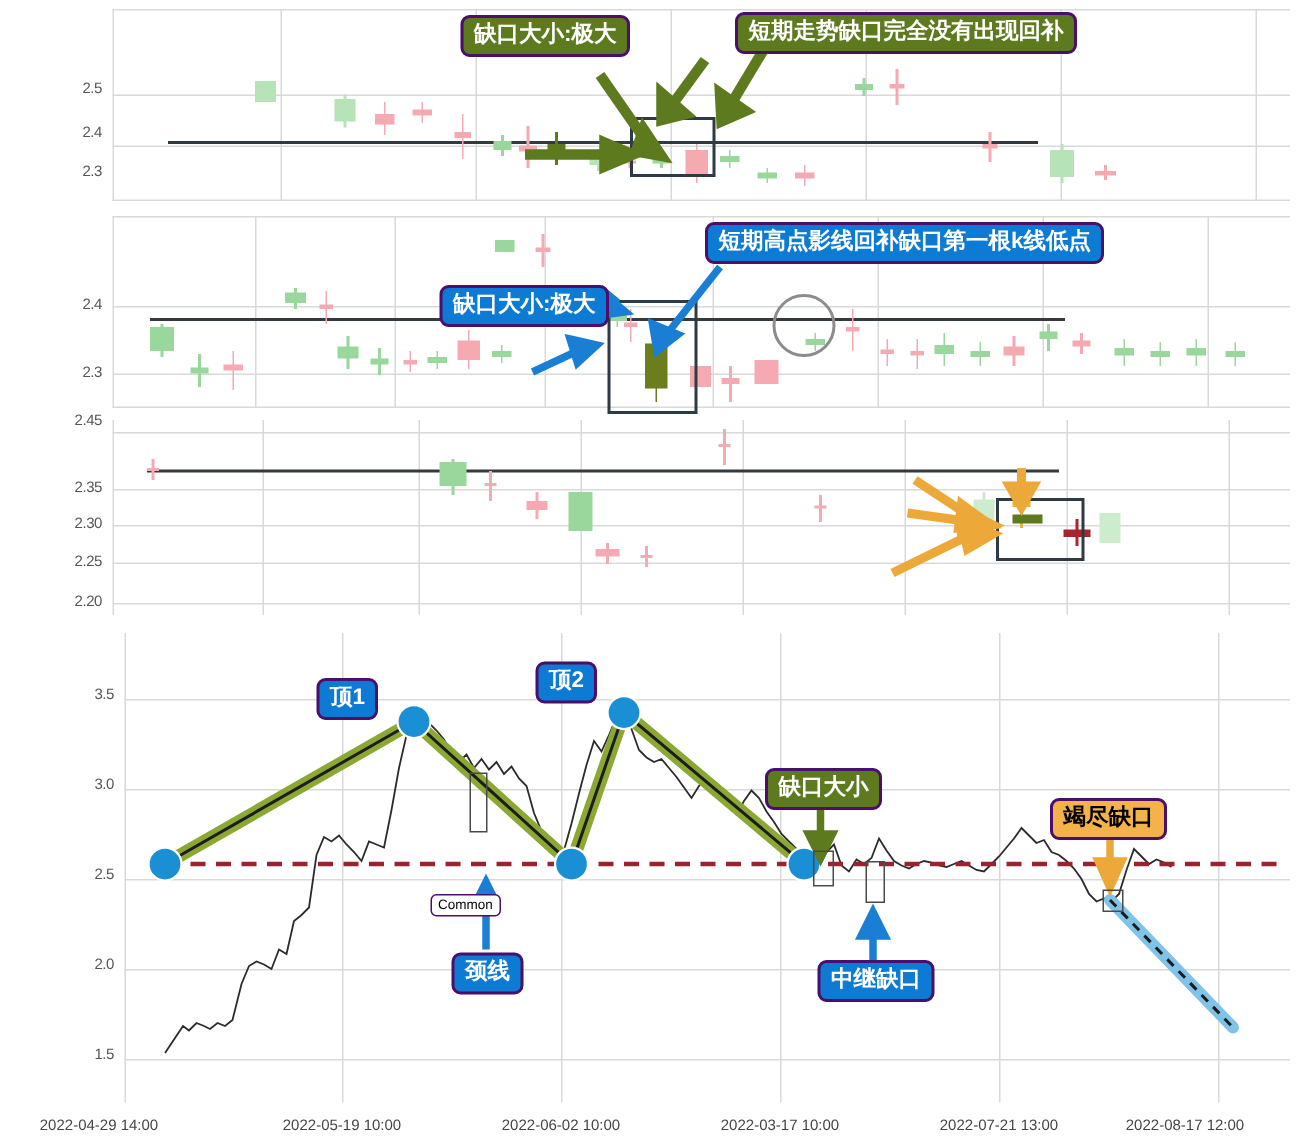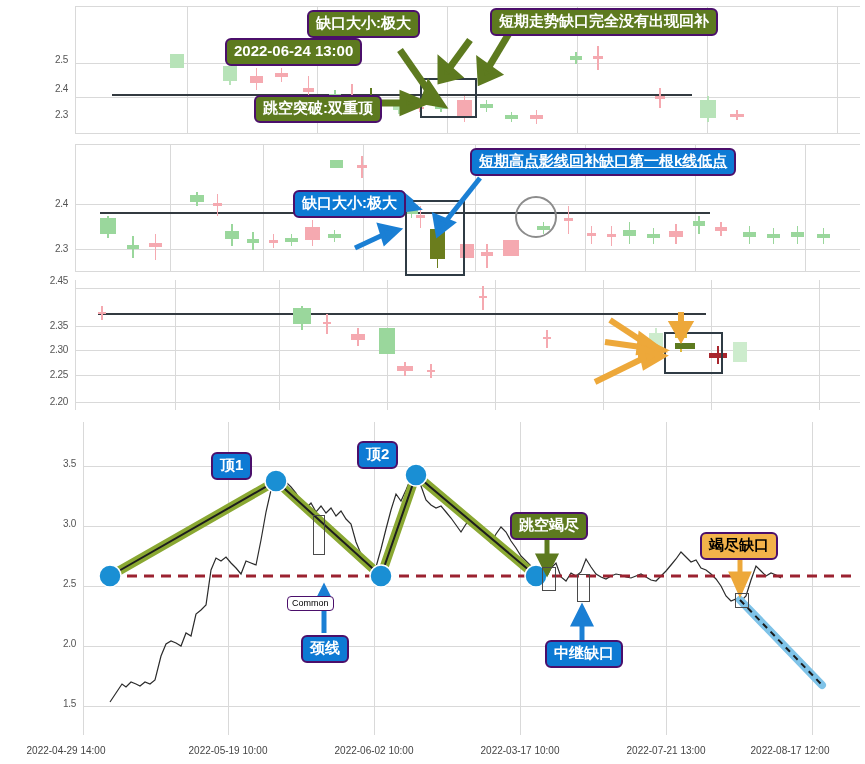--- a/index.html
+++ b/index.html
@@ -175,22 +175,20 @@
       <line x1="470" y1="40" x2="448" y2="70"></line>
       <polygon points="441,62 457,76 441,80"></polygon>
       <line x1="511" y1="30" x2="487" y2="70"></line>
       <polygon points="480,62 497,74 481,81"></polygon>
       <line x1="350" y1="103" x2="405" y2="103"></line>
       <polygon points="403,95 422,103 403,111"></polygon>
     </g>
   </svg>
 
   <div class="cal green-cal" style="left:307px;top:10px;">缺口大小:极大</div>
-  <div class="cal green-cal" style="left:225px;top:38px;">2022-06-24 13:00</div>
-  <div class="cal green-cal" style="left:254px;top:95px;">跳空突破:双重顶</div>
   <div class="cal green-cal" style="left:490px;top:8px;">短期走势缺口完全没有出现回补</div>
 </div>
 
 <div class="panel" style="top:140px;height:140px;">
   <div class="plotarea" style="left:75px;top:4px;width:785px;height:128px;">
     <div class="grid-v" style="left:0;top:0;height:128px;"></div>
     <div class="grid-v" style="left:95px;top:0;height:128px;"></div>
     <div class="grid-v" style="left:188px;top:0;height:128px;"></div>
     <div class="grid-v" style="left:288px;top:0;height:128px;"></div>
     <div class="grid-v" style="left:400px;top:0;height:128px;"></div>
@@ -347,21 +345,21 @@
       <line x1="400" y1="52" x2="412" y2="62"></line>
       <polygon points="403,56 417,68 402,70"></polygon>
       <line x1="480" y1="38" x2="442" y2="86"></line>
       <polygon points="435,76 452,83 438,94"></polygon>
       <line x1="355" y1="108" x2="385" y2="94"></line>
       <polygon points="380,86 398,90 385,102"></polygon>
     </g>
   </svg>
 
   <div class="cal blue-cal" style="left:293px;top:50px;">缺口大小:极大</div>
-  <div class="cal blue-cal" style="left:470px;top:8px;text-decoration:underline;">短期高点影线回补缺口第一根k线低点</div>
+  <div class="cal blue-cal" style="left:470px;top:8px;">短期高点影线回补缺口第一根k线低点</div>
 </div>
 
 <div class="panel" style="top:280px;height:140px;">
   <div class="plotarea" style="left:75px;top:0px;width:785px;height:130px;">
     <div class="grid-v" style="left:0;top:0;height:130px;"></div>
     <div class="grid-v" style="left:100px;top:0;height:130px;"></div>
     <div class="grid-v" style="left:204px;top:0;height:130px;"></div>
     <div class="grid-v" style="left:312px;top:0;height:130px;"></div>
     <div class="grid-v" style="left:420px;top:0;height:130px;"></div>
     <div class="grid-v" style="left:528px;top:0;height:130px;"></div>
@@ -529,21 +527,21 @@
 
   <div class="gapbox" style="left:313px;top:95px;width:10px;height:38px;"></div>
   <div class="gapbox" style="left:542px;top:147px;width:12px;height:22px;"></div>
   <div class="gapbox" style="left:577px;top:154px;width:11px;height:26px;"></div>
   <div class="gapbox" style="left:735px;top:173px;width:12px;height:13px;"></div>
 
   <div class="cal blue-cal" style="left:211px;top:32px;">顶1</div>
   <div class="cal blue-cal" style="left:357px;top:21px;">顶2</div>
   <div class="cal blue-cal" style="left:301px;top:215px;">颈线</div>
   <div class="cal tiny" style="left:287px;top:176px;">Common</div>
-  <div class="cal green-cal" style="left:510px;top:92px;">跳空竭尽</div>
+  <div class="cal green-cal" style="left:510px;top:92px;">缺口大小</div>
   <div class="cal blue-cal" style="left:545px;top:220px;">中继缺口</div>
   <div class="cal orange-cal" style="left:700px;top:112px;">竭尽缺口</div>
 
   <div class="xtick" style="left:66px;top:325px;">2022-04-29 14:00</div>
   <div class="xtick" style="left:228px;top:325px;">2022-05-19 10:00</div>
   <div class="xtick" style="left:374px;top:325px;">2022-06-02 10:00</div>
   <div class="xtick" style="left:520px;top:325px;">2022-03-17 10:00</div>
   <div class="xtick" style="left:666px;top:325px;">2022-07-21 13:00</div>
   <div class="xtick" style="left:790px;top:325px;">2022-08-17 12:00</div>
 </div>

